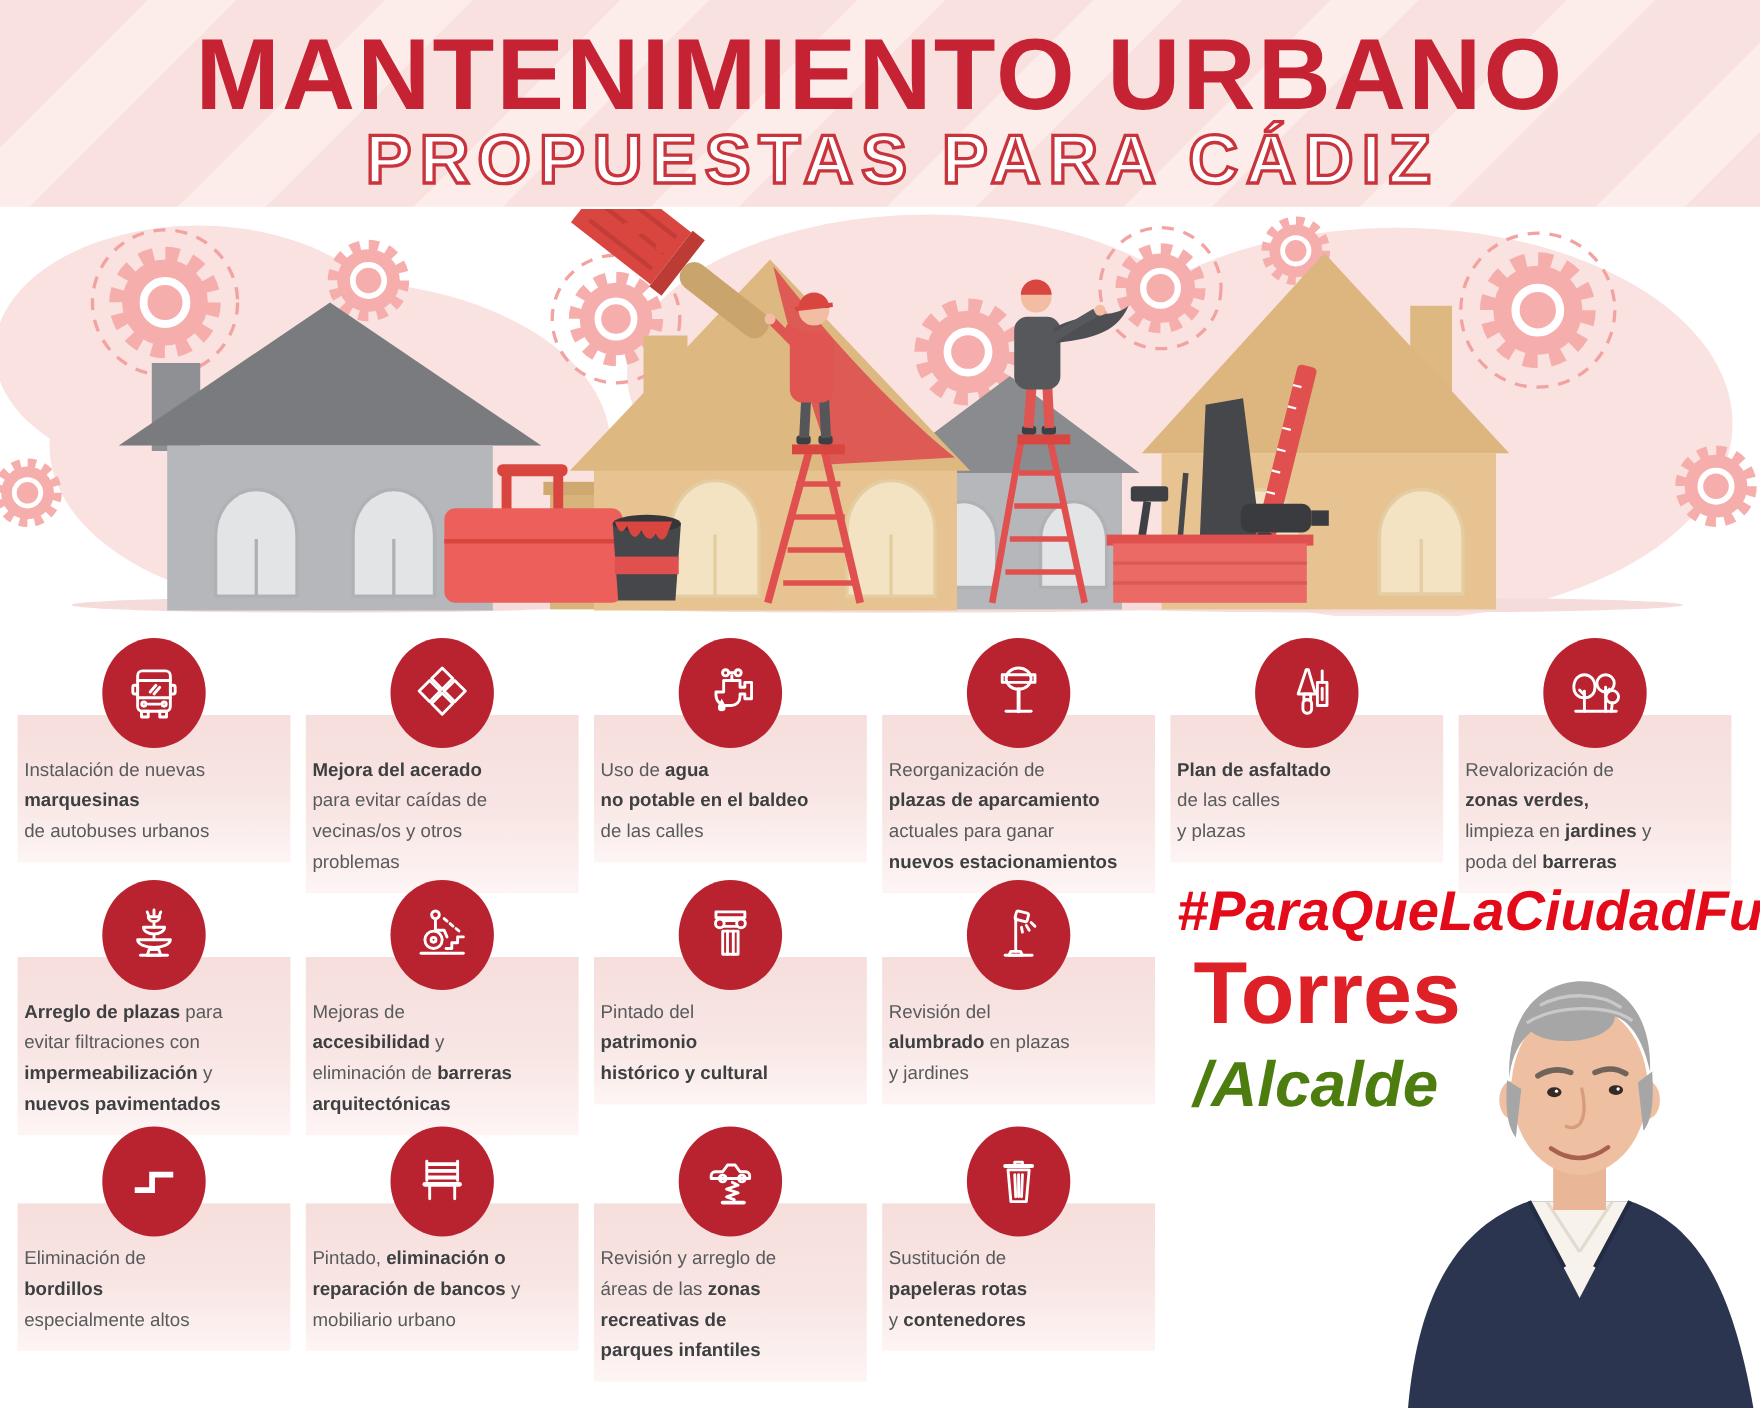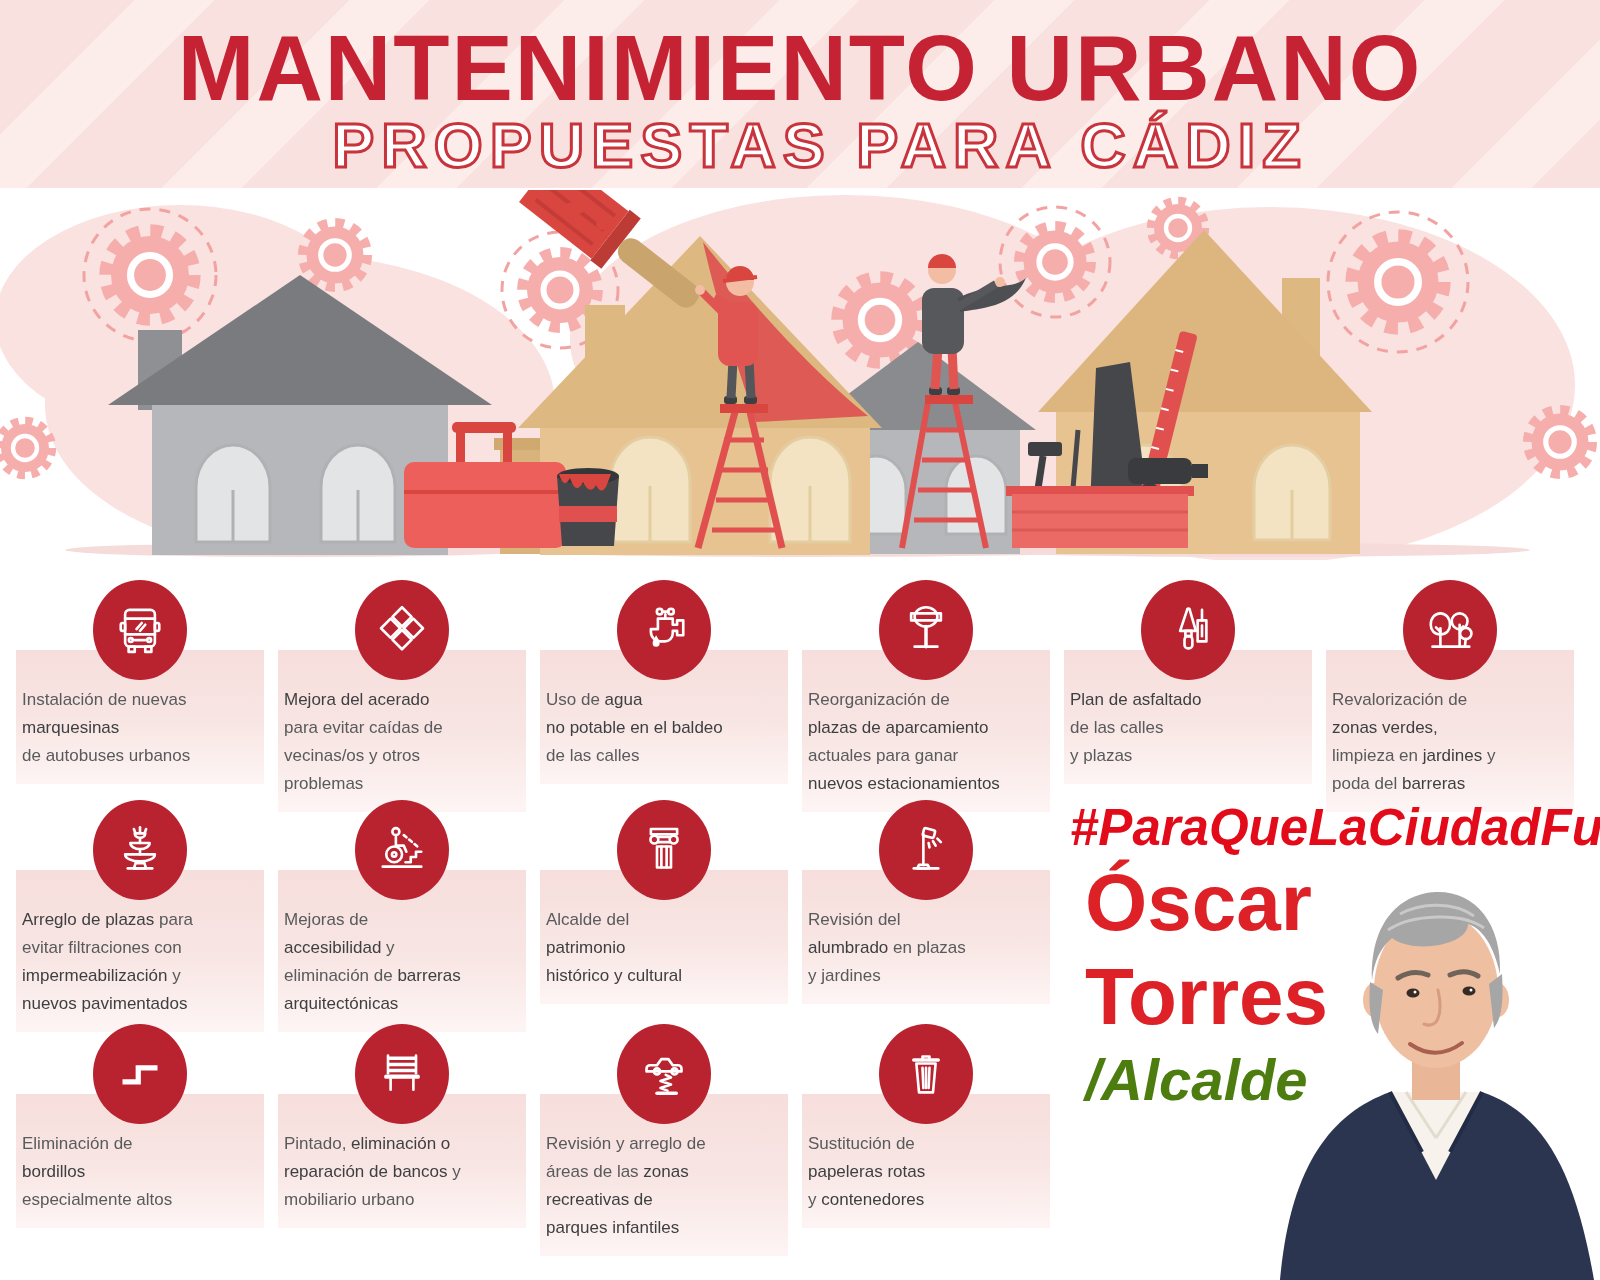--- a/index.html
+++ b/index.html
@@ -23,21 +23,21 @@
   #row1{left:16px;top:580px;}
   #row2{left:16px;top:800px;}
   #row3{left:16px;top:1024px;}
   .card{width:248px;display:flex;flex-direction:column;align-items:center;}
   .icon-ellipse{width:94px;height:100px;border-radius:50%;background:#b92330;
     display:flex;align-items:center;justify-content:center;z-index:2;flex-shrink:0;}
   .card-box{margin-top:-30px;width:100%;box-sizing:border-box;
     background:linear-gradient(180deg,#f6dedc 0%,#f8e6e4 55%,#fdf5f4 100%);
     padding:36px 6px 14px;text-align:left;
     font-size:17px;line-height:28px;color:#595a5c;}
-  .card-box .b{font-weight:normal;color:#3e3f41;}
+  .card-box .b{font-weight:bold;color:#3e3f41;}
 
   
   #hashtag{position:absolute;left:1070px;top:798px;width:520px;text-align:center;
     font-size:51px;font-weight:bold;font-style:italic;color:#e30b1a;}
   #candidate-name{position:absolute;left:1085px;top:856px;}
   .name-line{font-size:80px;line-height:94px;font-weight:bold;color:#dd2127;}
   #candidate-role{font-size:58px;line-height:72px;font-weight:bold;font-style:italic;color:#4d7c0f;}
   #candidate-photo{position:absolute;left:1272px;top:862px;width:328px;height:418px;}
 </style>
 </head>
@@ -380,21 +380,21 @@
             <circle cx="21" cy="20" r="4.5"></circle>
             <circle cx="43" cy="20" r="4.5"></circle>
             <line x1="25" y1="17" x2="39" y2="17"></line>
             <line x1="25" y1="23" x2="39" y2="23"></line>
             <path d="M24,28 h16 v24 h-16 z"></path>
             <line x1="29" y1="28" x2="29" y2="52"></line>
             <line x1="35" y1="28" x2="35" y2="52"></line>
           </svg>
         </div>
         <div class="card-box">
-          <div><span>Alcalde del</span></div>
+          <div><span>Pintado del</span></div>
           <div><span class="b">patrimonio</span></div>
           <div><span class="b">histórico y cultural</span></div>
         </div>
       </div>
       <div class="card">
         <div class="icon-ellipse">
           <svg width="56" height="56" viewBox="0 0 64 64" fill="none" stroke="#ffffff" stroke-width="3" stroke-linecap="round" stroke-linejoin="round">
             <line x1="29" y1="14" x2="29" y2="49"></line>
             <rect x="29" y="8" width="13" height="9" rx="2" transform="rotate(14 35 12)"></rect>
             <line x1="40" y1="22" x2="43" y2="27"></line>
@@ -474,21 +474,20 @@
         <div class="card-box">
           <div><span>Sustitución de</span></div>
           <div><span class="b">papeleras rotas</span></div>
           <div><span>y </span><span class="b">contenedores</span></div>
         </div>
       </div>
     </div>
 
   <div id="hashtag">#ParaQueLaCiudadFuncione</div>
   <div id="candidate-name">
-    <div class="name-line">Óscar</div>
     <div class="name-line">Torres</div>
     <div id="candidate-role">/Alcalde</div>
   </div>
 
   <svg id="candidate-photo" viewBox="0 0 328 418">
     <path d="M8,418 C18,305 58,252 118,230 L210,230 C268,250 302,302 322,418 Z" fill="#2b3550"></path>
     <polygon points="118,230 164,318 210,230" fill="#f7f3ec"></polygon>
     <path d="M134,230 L164,276 M194,230 L164,276" stroke="#e2dccf" stroke-width="3" fill="none"></path>
     <path d="M118,230 L150,290 M210,230 L178,290" stroke="#222c45" stroke-width="4" fill="none"></path>
     <rect x="140" y="186" width="48" height="52" fill="#e9b697"></rect>

